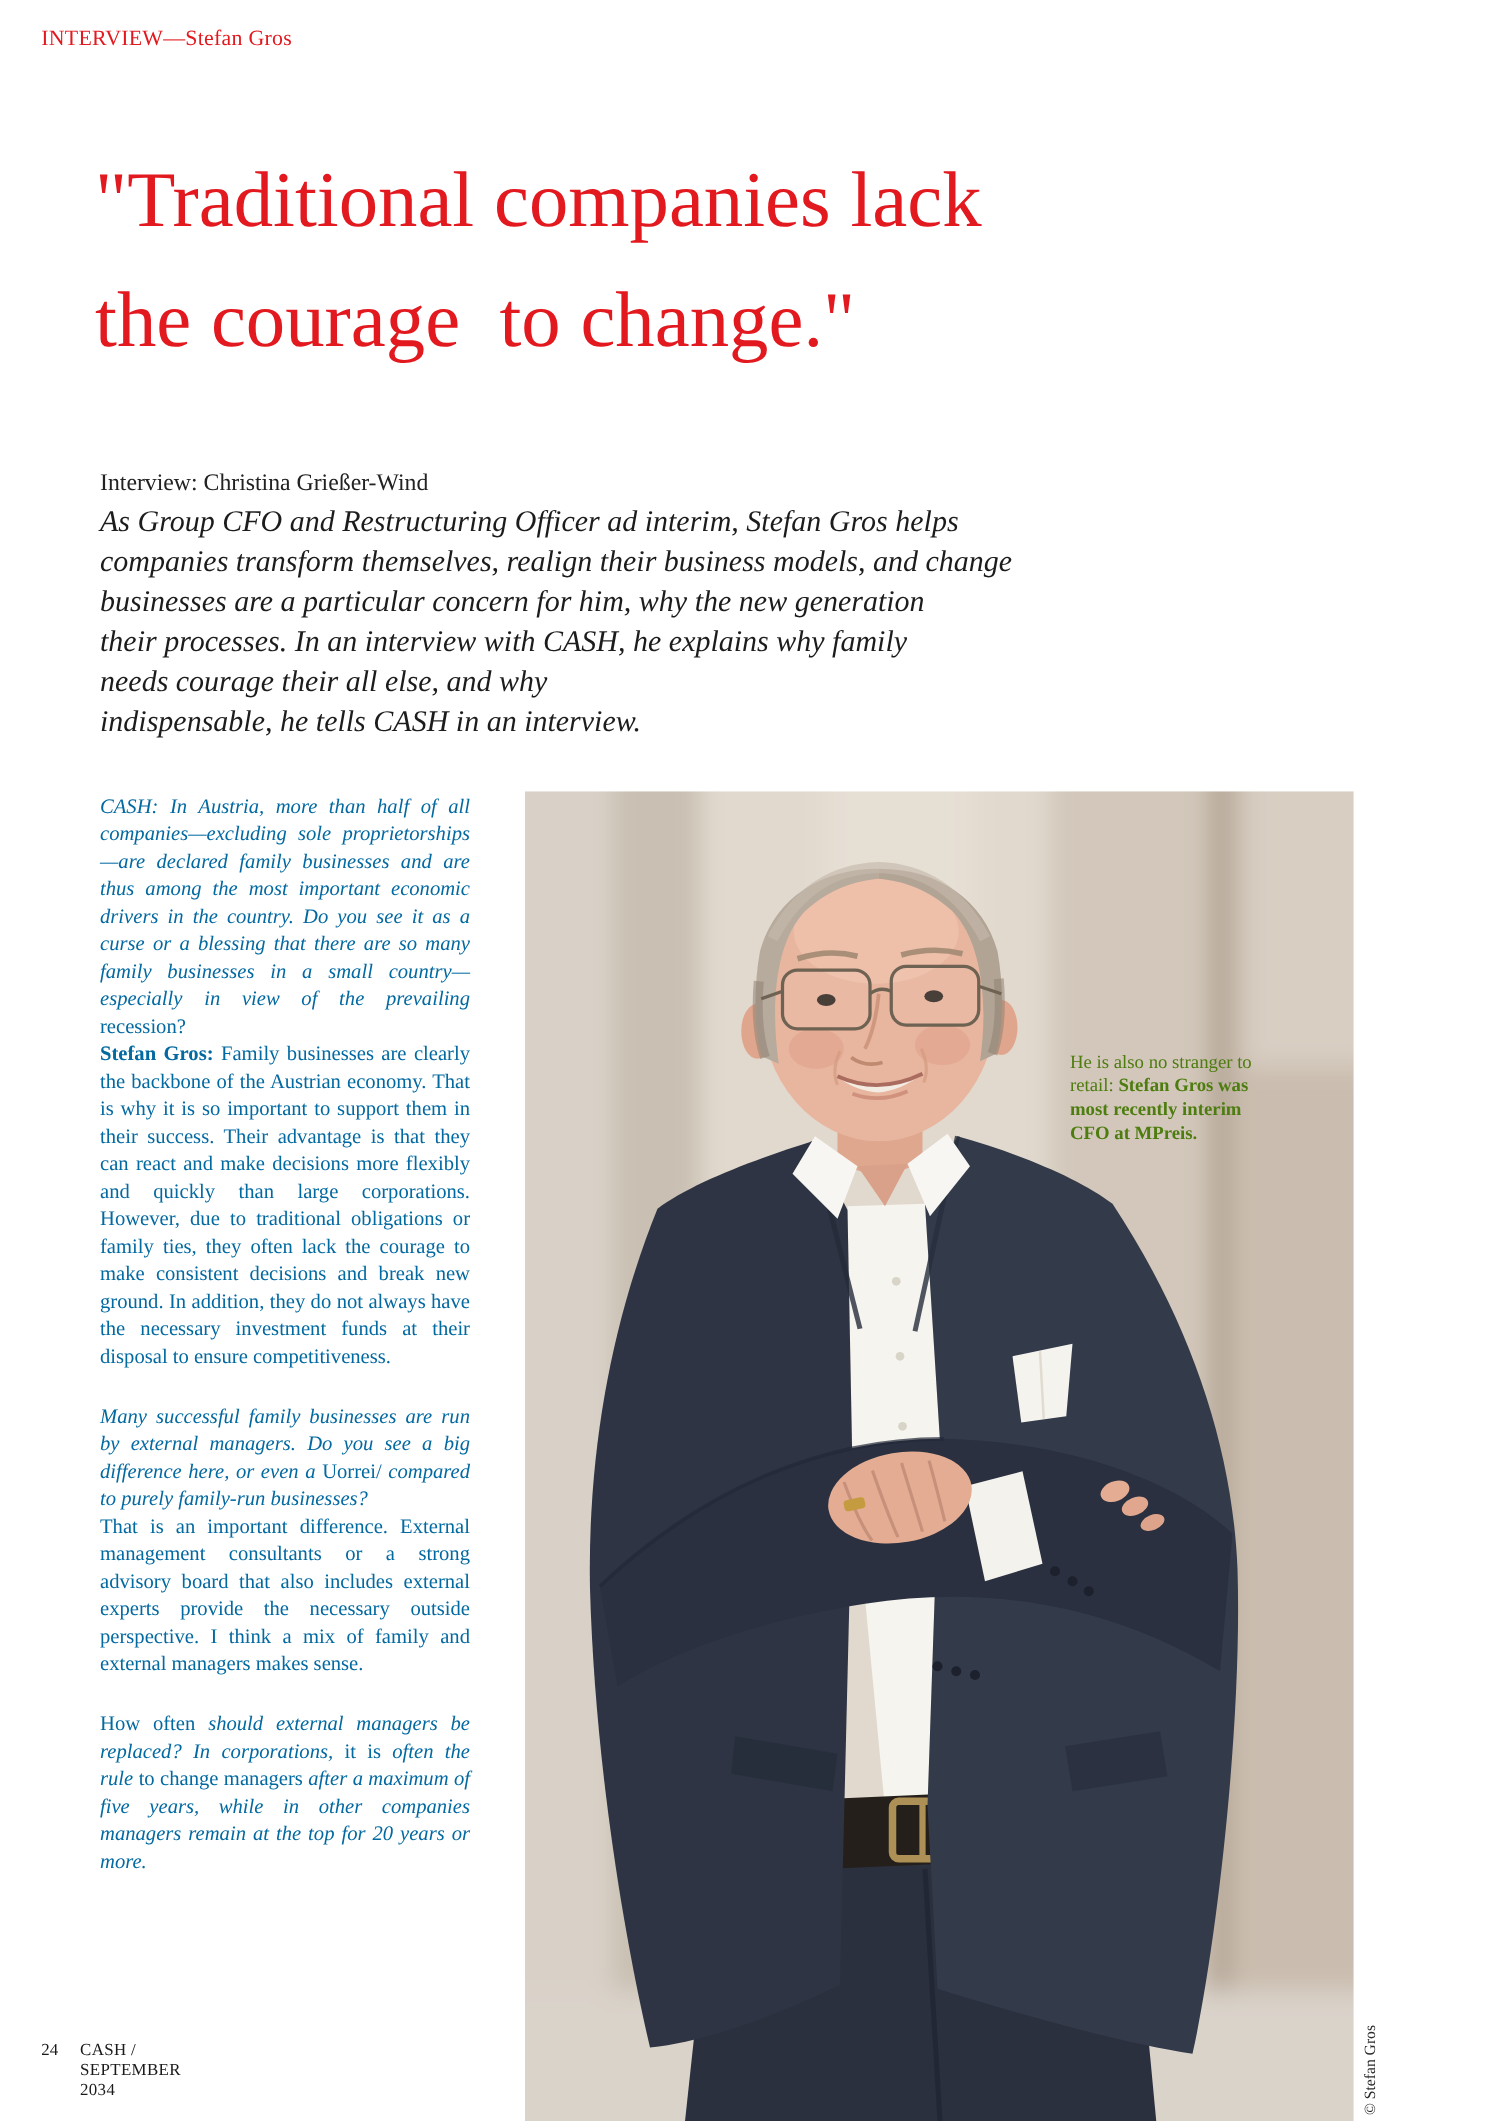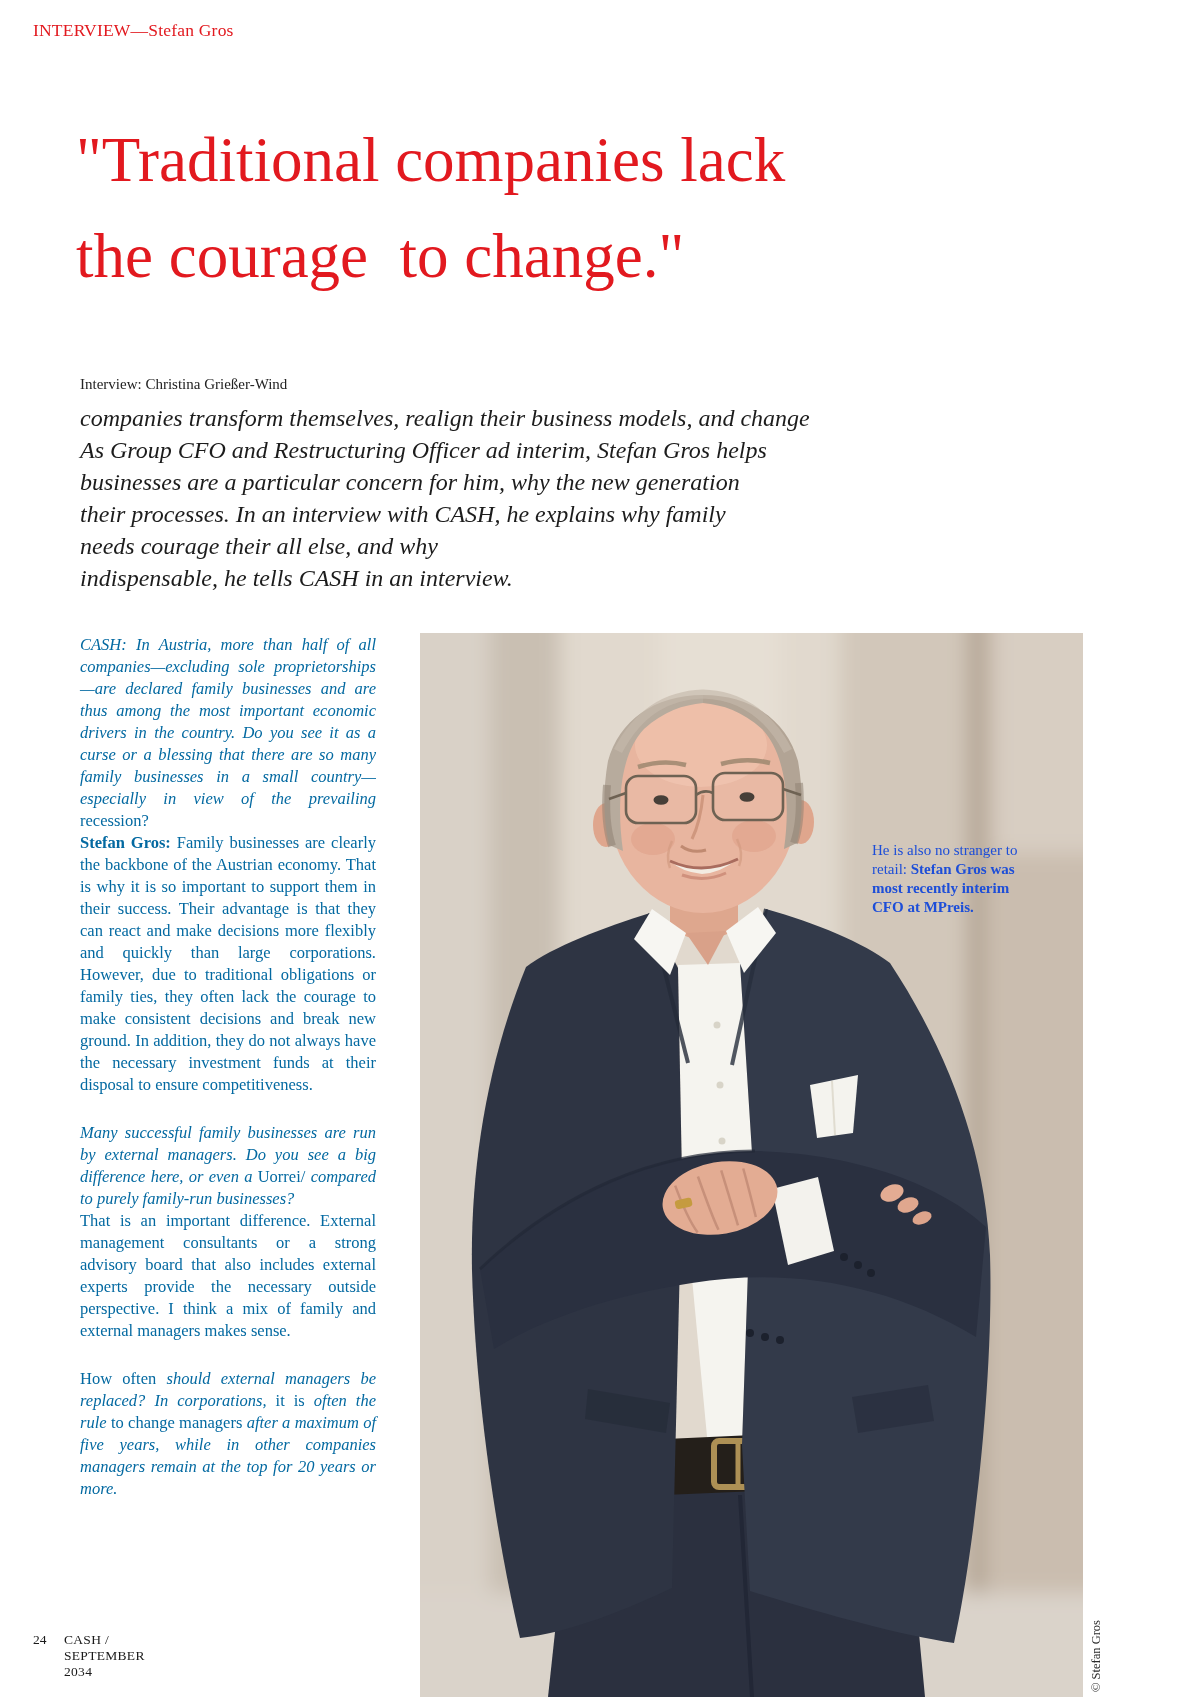--- a/index.html
+++ b/index.html
@@ -8,40 +8,40 @@
     font-family:Liberation Serif, serif;color:#1f1f1f;
   }
   .kicker{
     position:absolute;left:33px;top:20px;font-size:17.5px;color:var(--accent,#e2191f);
     letter-spacing:0.2px;
   }
   .headline{
     position:absolute;left:76px;top:112px;color:var(--accent,#e2191f);
     font-size:63px;line-height:96px;white-space:pre;font-weight:400;
   }
-  .byline{position:absolute;left:80px;top:376px;font-size:15px;color:#222;}
+  .byline{position:absolute;left:80px;top:376px;font-size:19px;color:#222;}
   .intro{
     position:absolute;left:80px;top:402px;width:860px;font-style:italic;
     font-size:24px;line-height:32px;color:#1c1c1c;
   }
   .intro .line{white-space:pre;}
   .column{
     position:absolute;left:80px;top:634px;width:296px;
     font-size:16.5px;line-height:22px;text-align:justify;color:#0369a1;
   }
   .column p{margin:0 0 26px 0;}
   .run-i{font-style:italic;}
   .run-b{font-weight:bold;}
   .photo{
     position:absolute;left:420px;top:633px;width:663px;height:1064px;overflow:hidden;
   }
   .photo svg{display:block;width:100%;height:100%;}
   .caption{
-    position:absolute;left:452px;top:208px;width:166px;
-    font-size:15px;line-height:19px;color:#1d4ed8;text-align:left;
+    position:absolute;left:436px;top:208px;width:166px;
+    font-size:15px;line-height:19px;color:#4d7c0f;text-align:left;
   }
   .footer{position:absolute;left:0;top:1632px;font-size:13.5px;color:#1a1a1a;}
   .footer .pagenum{position:absolute;left:33px;top:0;}
   .footer .mag{position:absolute;left:64px;top:0;letter-spacing:0.3px;}
   .credit{
     position:absolute;left:1089px;top:1692px;transform-origin:0 0;
     transform:rotate(-90deg);font-size:12.5px;color:#2a2a2a;white-space:pre;
   }
 </style>
 </head>
@@ -49,22 +49,22 @@
 
 <div class="page">
 
   <div class="kicker">INTERVIEW—Stefan Gros</div>
 
   <div class="headline"><div class="line">"Traditional companies lack</div><div class="line">the courage  to change."</div></div>
 
   <div class="byline">Interview: Christina Grießer-Wind</div>
 
   <div class="intro">
+      <div class="line">As Group CFO and Restructuring Officer ad interim, Stefan Gros helps</div>
       <div class="line">companies transform themselves, realign their business models, and change</div>
-      <div class="line">As Group CFO and Restructuring Officer ad interim, Stefan Gros helps</div>
       <div class="line">businesses are a particular concern for him, why the new generation</div>
       <div class="line">their processes. In an interview with CASH, he explains why family</div>
       <div class="line">needs courage their all else, and why</div>
       <div class="line">indispensable, he tells CASH in an interview.</div>
     </div>
 
   <div class="column">
       <p><span class="run-i">CASH: In Austria, more than half of all companies—excluding sole proprietorships—are declared family businesses and are thus among the most important economic drivers in the country. Do you see it as a curse or a blessing that there are so many family businesses in a small country—especially in view of the prevailing</span><span class="run-r"> recession?</span><br><span class="run-b">Stefan Gros:</span><span class="run-r"> Family businesses are clearly the backbone of the Austrian economy. That is why it is so important to support them in their success. Their advantage is that they can react and make decisions more flexibly and quickly than large corporations. However, due to traditional obligations or family ties, they often lack the courage to make consistent decisions and break new ground. In addition, they do not always have the necessary investment funds at their disposal to ensure competitiveness.</span></p>
       <p><span class="run-i">Many successful family businesses are run by external managers. Do you see a big difference here, or even a </span><span class="run-r">Uorrei/</span><span class="run-i"> compared to purely family-run businesses?</span><br><span class="run-r">That is an important difference. External management consultants or a strong advisory board that also includes external experts provide the necessary outside perspective. I think a mix of family and external managers makes sense.</span></p>
       <p><span class="run-r">How often </span><span class="run-i">should external managers be replaced? In corporations,</span><span class="run-r"> it is </span><span class="run-i">often the rule</span><span class="run-r"> to change managers </span><span class="run-i">after a maximum of five years, while in other companies managers remain at the top for 20 years or more.</span></p>

